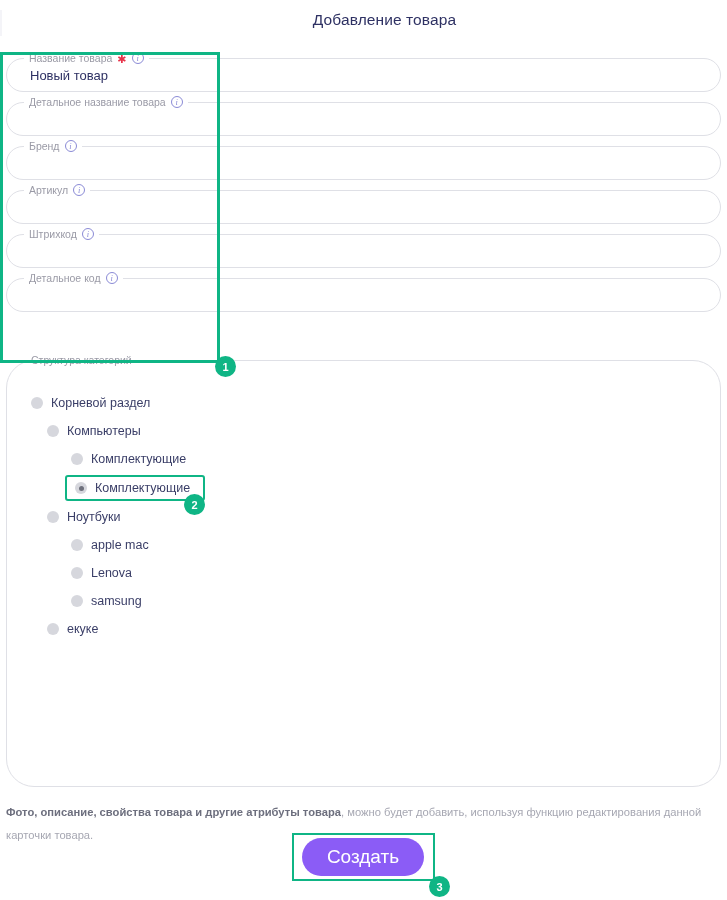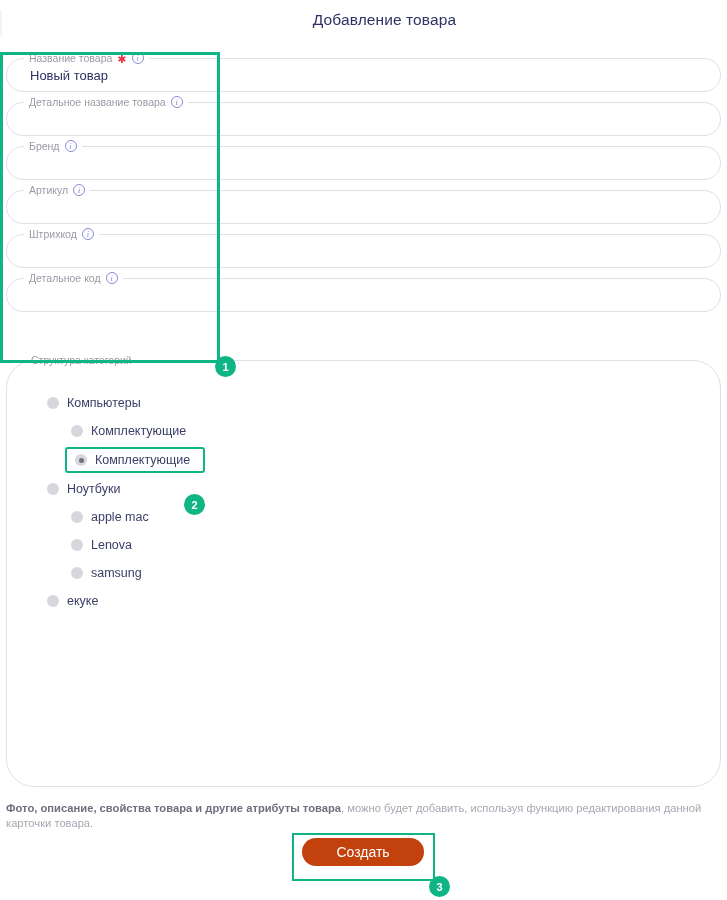--- a/index.html
+++ b/index.html
@@ -171,21 +171,21 @@
     padding-left: 8px;
   }
 
   
   #footnote {
     position: absolute;
     top: 801px;
     left: 6px;
     width: 716px;
     font-size: 11.2px;
-    line-height: 15px;
+    line-height: 23px;
     color: #a6a7b2;
   }
   #footnote b {
     color: #6d6f7e;
     font-weight: bold;
   }
 
   
   #submit-wrap {
     position: absolute;
@@ -194,26 +194,26 @@
     width: 143px;
     height: 48px;
     border: 2px solid #0fb585;
     background: transparent;
   }
   #submit-button {
     position: absolute;
     top: 838px;
     left: 302px;
     width: 122px;
-    height: 28px;
+    height: 38px;
     border: 0;
     border-radius: 19px;
-    background: #c2410c;
+    background: #8b5cf6;
     color: #ffffff;
-    font-size: 14px;
+    font-size: 19px;
     font-family: "Liberation Sans", sans-serif;
     cursor: pointer;
   }
 
   
   #highlight-fields {
     position: absolute;
     top: 52px;
     left: 0px;
     width: 220px;
@@ -302,20 +302,24 @@
         <span>Детальное код</span>
         <span class="info-icon">i</span>
       </div>
       <input class="field-value" type="text" value="" style="">
     </div>
   </div>
 
 <div id="categories-panel">
   <div id="categories-legend">Структура категорий</div>
   <div id="category-tree">
+      <div class="tree-item lvl0">
+        <span class="radio"></span>
+        <span>Корневой раздел</span>
+      </div>
       <div class="tree-item lvl1">
         <span class="radio"></span>
         <span>Компьютеры</span>
       </div>
       <div class="tree-item lvl2">
         <span class="radio"></span>
         <span>Комплектующие</span>
       </div>
       <div class="tree-item lvl2 highlighted">
         <span class="radio checked"></span>

